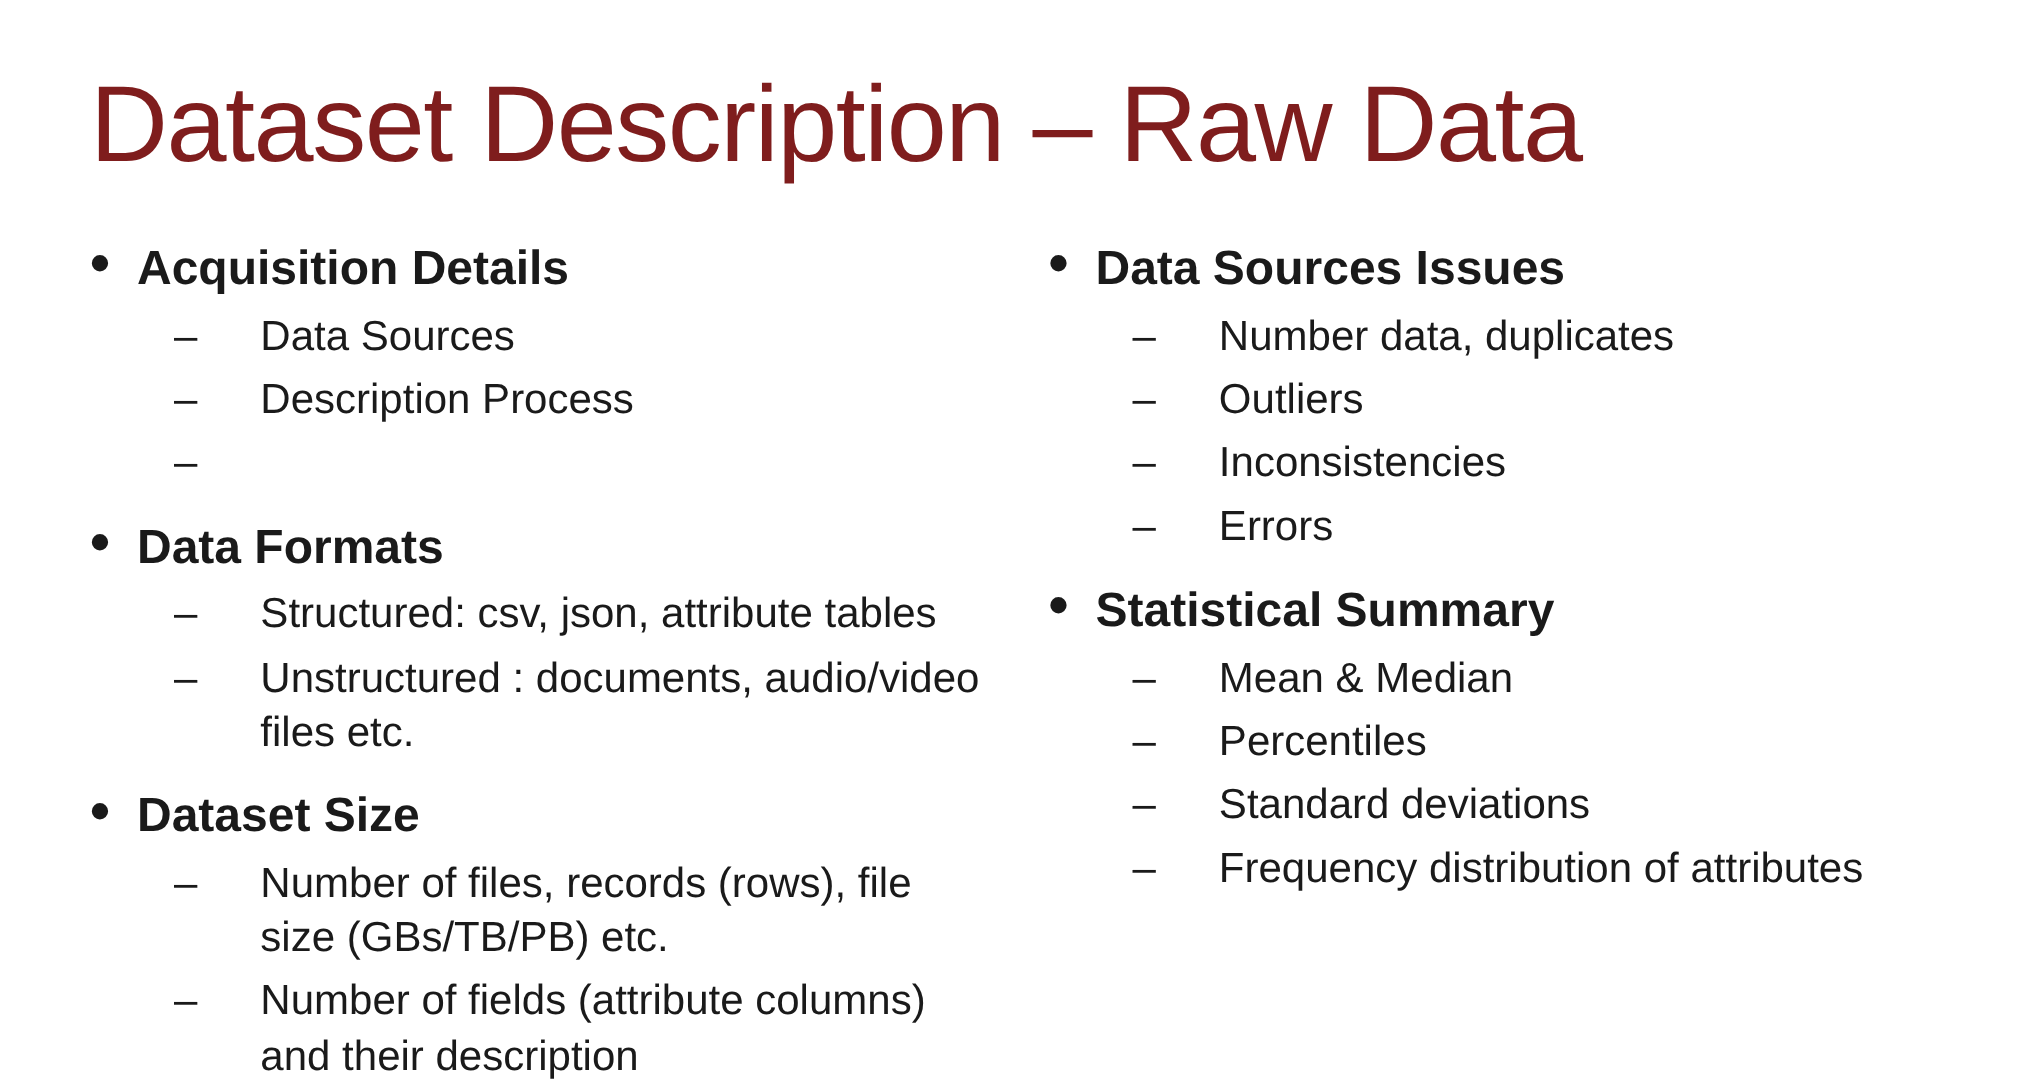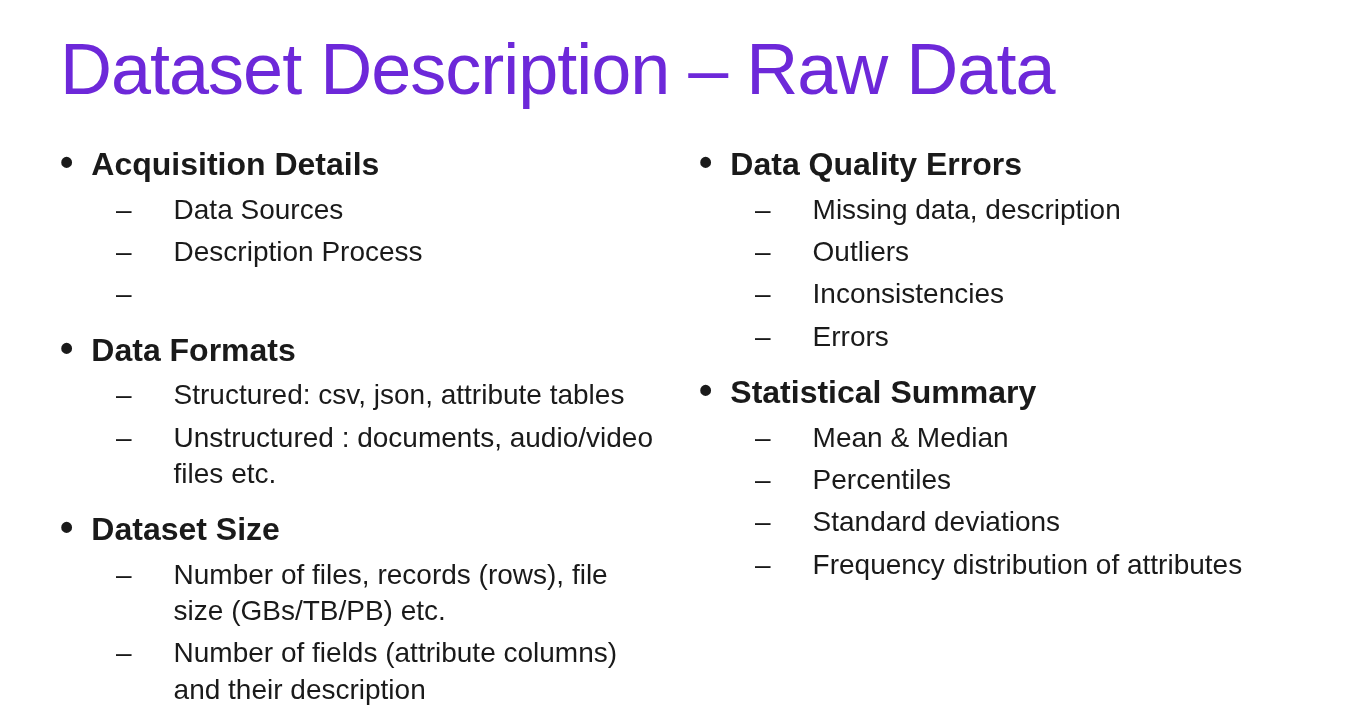--- a/index.html
+++ b/index.html
@@ -13,24 +13,25 @@
       font-family: 'Segoe UI', Arial, sans-serif;
       width: 1358px;
       min-height: 727px;
       padding: 30px 60px 40px 60px;
       color: #1a1a1a;
     }
 
     .page-title {
       font-size: 72px;
       font-weight: 400;
-      color: #6d28d9;
+      color: #7f1d1d;
       margin-bottom: 36px;
       line-height: 1.1;
       letter-spacing: -1px;
+      margin-top: 14px;
     }
 
     .content-columns {
       display: flex;
       gap: 0;
       align-items: flex-start;
     }
 
     .column {
       flex: 1;
@@ -154,26 +155,26 @@
       </div>
     </div>
 
   </div>
 
   <div class="column">
 
     <div class="bullet-section">
       <div class="main-bullet">
         <span class="bullet-dot">•</span>
-        <span>Data Quality Errors</span>
-      </div>
-      <div class="sub-items">
-        <div class="sub-item">
-          <span class="sub-dash">–</span>
-          <span class="sub-text">Missing data, description</span>
+        <span>Data Sources Issues</span>
+      </div>
+      <div class="sub-items">
+        <div class="sub-item">
+          <span class="sub-dash">–</span>
+          <span class="sub-text">Number data, duplicates</span>
         </div>
         <div class="sub-item">
           <span class="sub-dash">–</span>
           <span class="sub-text">Outliers</span>
         </div>
         <div class="sub-item">
           <span class="sub-dash">–</span>
           <span class="sub-text">Inconsistencies</span>
         </div>
         <div class="sub-item">

